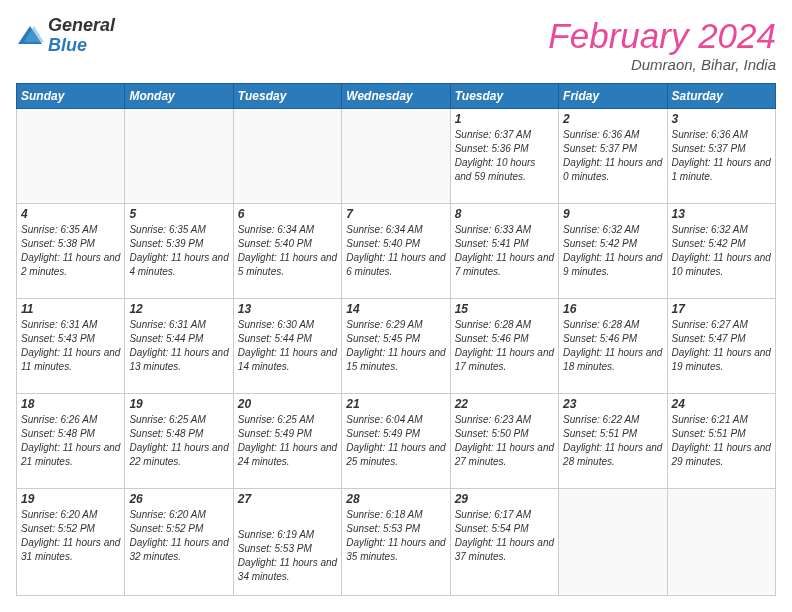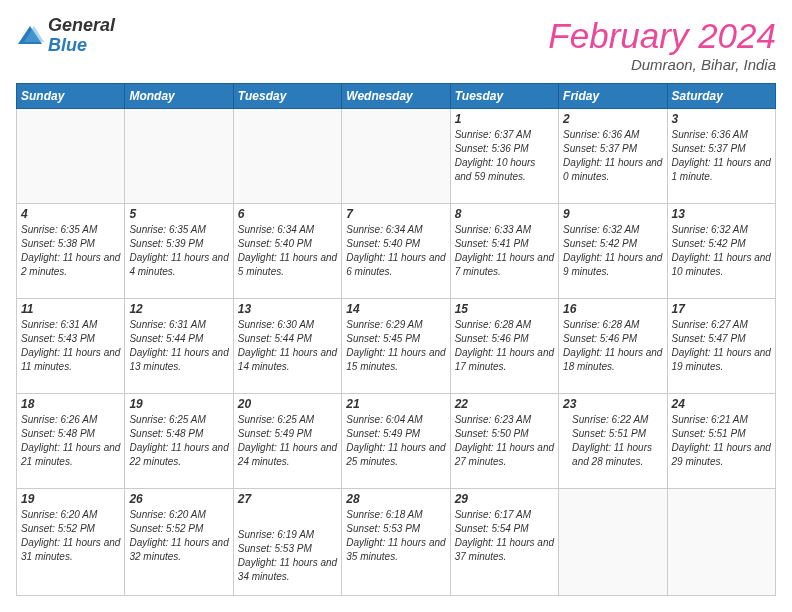--- a/index.html
+++ b/index.html
@@ -272,21 +272,21 @@
 Daylight: 11 hours and 25 minutes.</div>
           </td>
           <td>
             <div class="day-number">22</div>
             <div class="day-info" style="white-space: pre-line;">Sunrise: 6:23 AM
 Sunset: 5:50 PM
 Daylight: 11 hours and 27 minutes.</div>
           </td>
           <td>
             <div class="day-number">23</div>
-            <div class="day-info" style="white-space: pre-line; margin-left: 9px;">Sunrise: 6:22 AM
+            <div class="day-info" style="white-space: pre-line;">Sunrise: 6:22 AM
 Sunset: 5:51 PM
 Daylight: 11 hours and 28 minutes.</div>
           </td>
           <td>
             <div class="day-number">24</div>
             <div class="day-info" style="white-space: pre-line;">Sunrise: 6:21 AM
 Sunset: 5:51 PM
 Daylight: 11 hours and 29 minutes.</div>
           </td>
         </tr>

